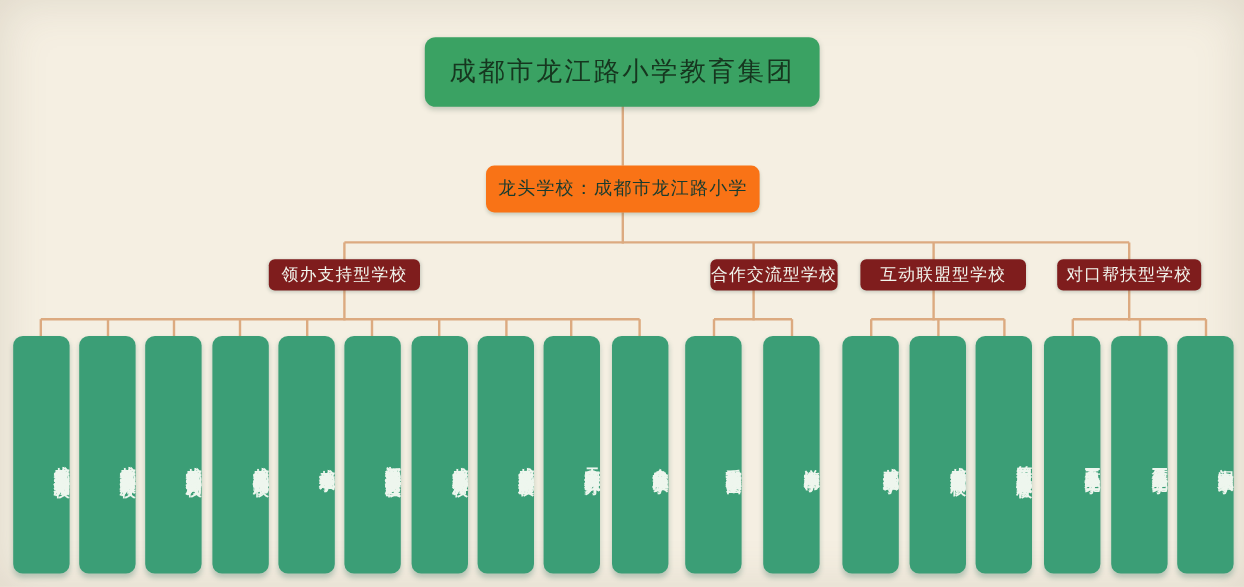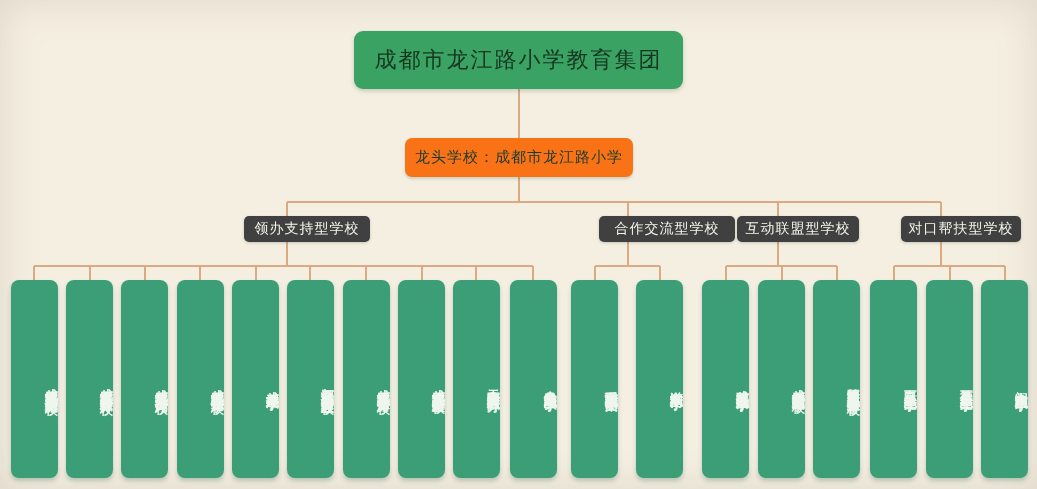--- a/index.html
+++ b/index.html
@@ -33,24 +33,23 @@
     box-shadow:0 2px 4px rgba(60,90,70,.25);
   }
   .lead-box{
     left:405px;top:138px;width:228px;height:39px;
     background:#f97316;border-radius:7px;
     color:#173b30;font-size:15px;letter-spacing:1px;
     box-shadow:0 2px 3px rgba(60,90,70,.22);
   }
   .cat-box{
     top:216px;height:26px;
-    background:#404040;border-radius:5px;
+    background:#7f1d1d;border-radius:5px;
     color:#f2f6ee;font-size:14px;letter-spacing:1px;
     box-shadow:0 1px 3px rgba(50,80,70,.25);
-    margin-left:20px;
   }
   .school{
     position:absolute;z-index:2;
     top:280px;width:47px;height:198px;
     background:#3b9e76;border-radius:8px;
     box-shadow:0 3px 4px rgba(60,120,100,.30);
     color:#eef6ee;font-size:13px;font-weight:bold;
     writing-mode:vertical-rl;
     display:flex;justify-content:center;
     padding-top:11px;box-sizing:border-box;
@@ -107,22 +106,22 @@
       <line x1="950" y1="266" x2="950" y2="281"></line>
       <line x1="1005" y1="266" x2="1005" y2="281"></line>
     </g>
   </svg>
 
   <div class="node title-box">成都市龙江路小学教育集团</div>
 
   <div class="node lead-box">龙头学校：成都市龙江路小学</div>
 
   <div class="node cat-box" style="left:224px;width:126px;">领办支持型学校</div>
-  <div class="node cat-box" style="left:579px;width:136px;">合作交流型学校</div>
-  <div class="node cat-box" style="left:717px;width:122px;">互动联盟型学校</div>
+  <div class="node cat-box" style="left:592px;width:106px;">合作交流型学校</div>
+  <div class="node cat-box" style="left:717px;width:138px;">互动联盟型学校</div>
   <div class="node cat-box" style="left:881px;width:120px;">对口帮扶型学校</div>
 
   <div class="school" style="left:11px;">成都市龙江路小学武侯新城分校</div>
   <div class="school" style="left:66px;">成都市龙江路小学中粮祥云分校</div>
   <div class="school" style="left:121px;">成都市龙江路小学高翔分校</div>
   <div class="school" style="left:177px;">成都市龙江路小学悦湖学校</div>
   <div class="school" style="left:232px;">成都市龙成小学</div>
   <div class="school" style="left:287px;">都江堰龙江路小学集团万达校区</div>
   <div class="school" style="left:343px;">成都市龙江路小学新津分校</div>
   <div class="school" style="left:398px;">成都市龙江路小学新都校区</div>

